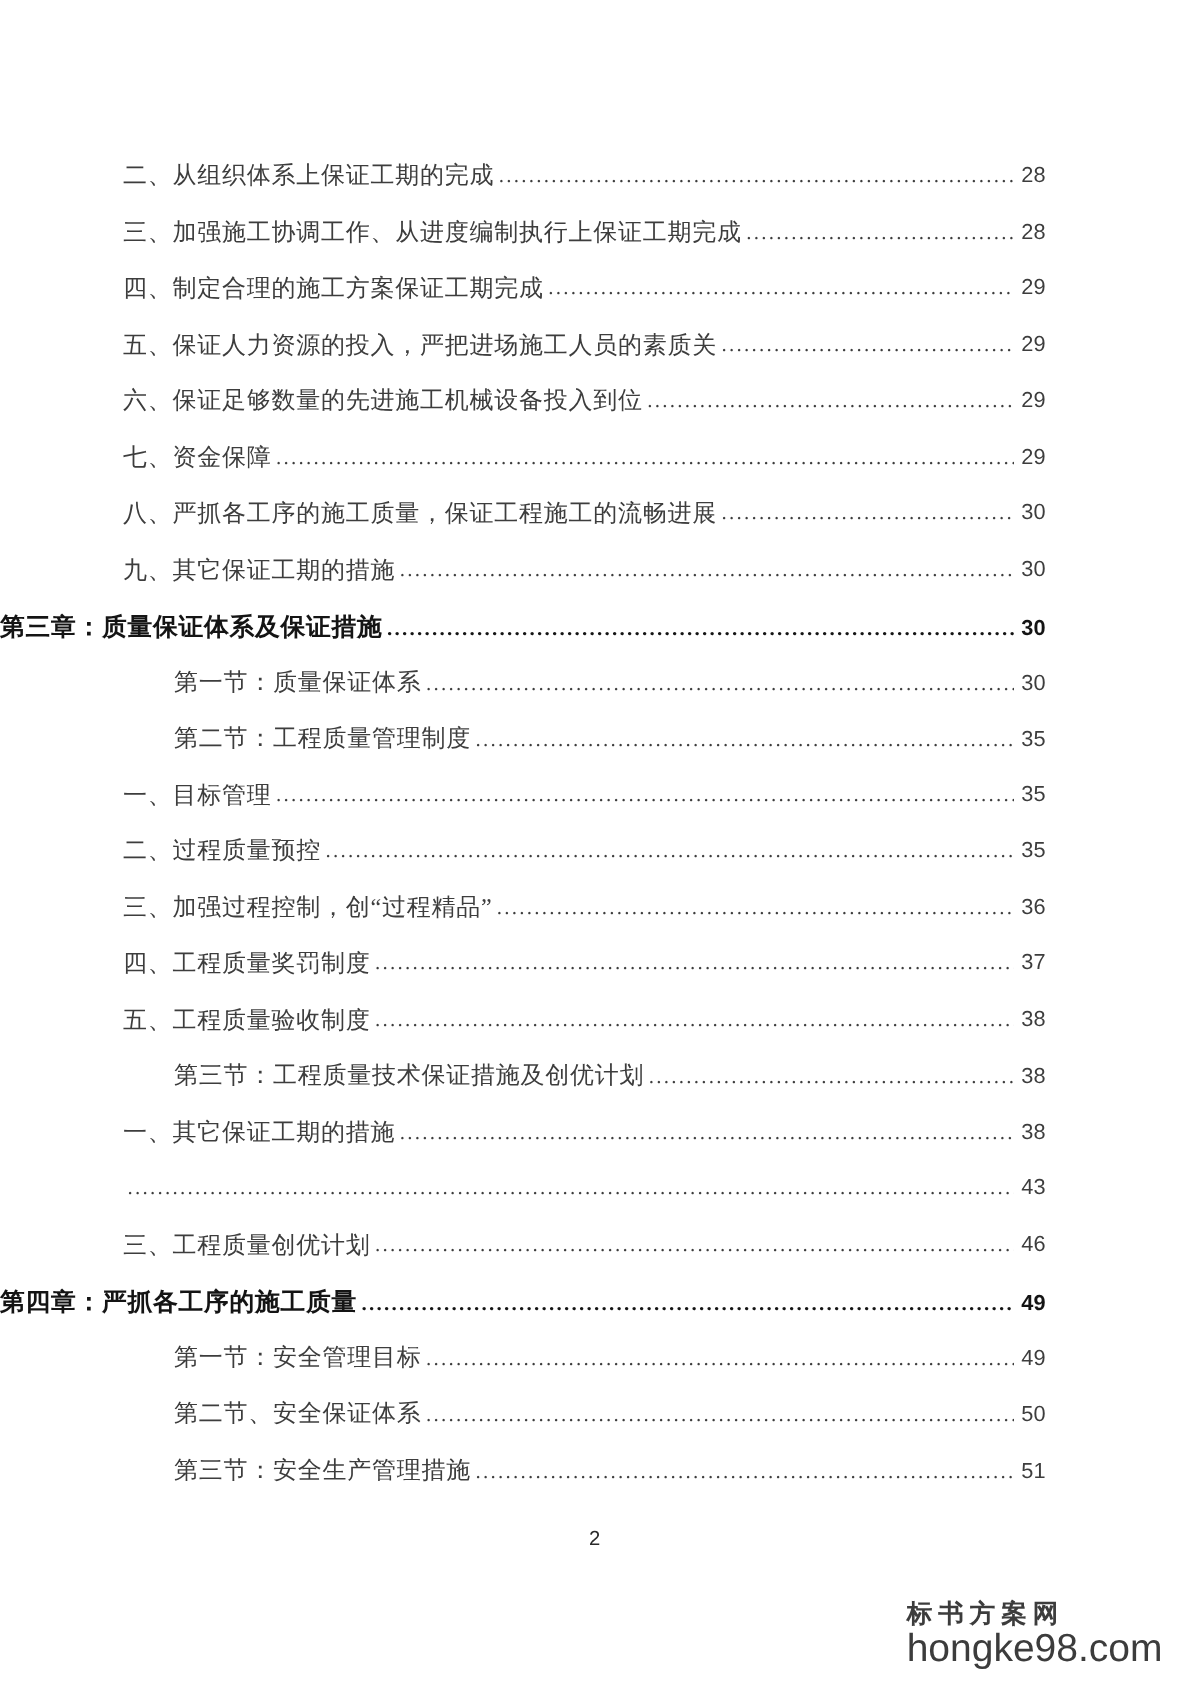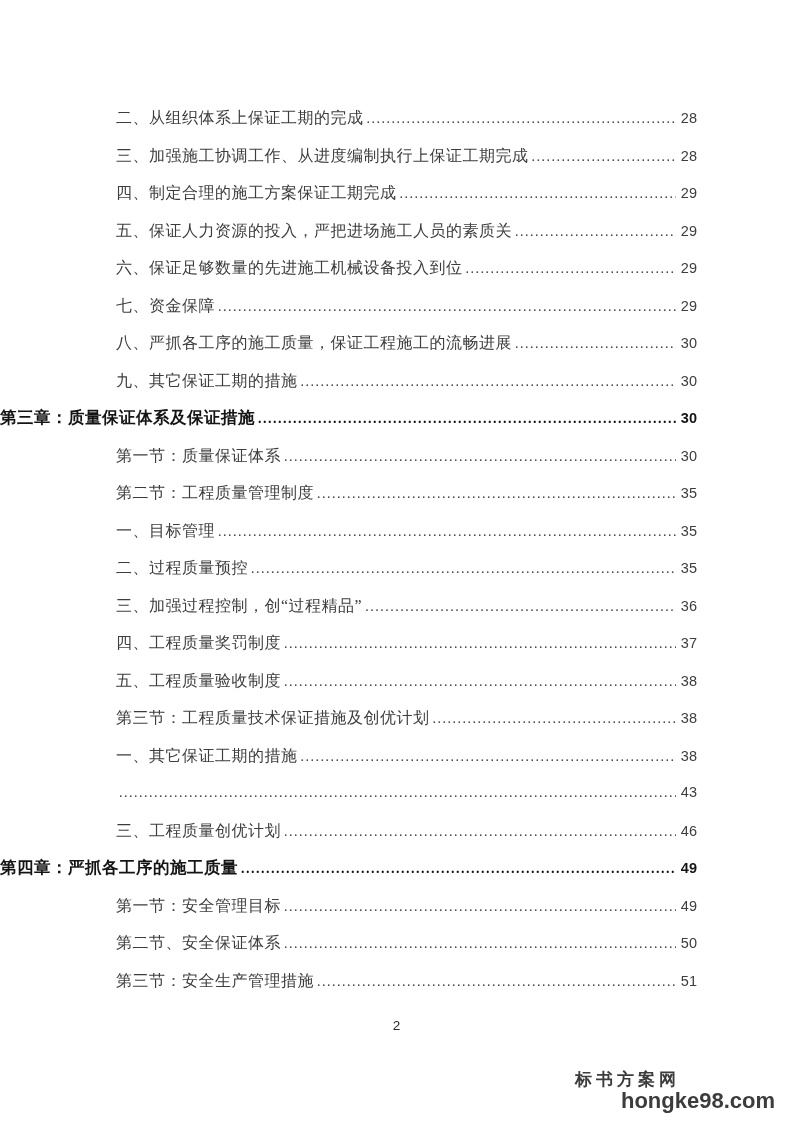--- a/index.html
+++ b/index.html
@@ -32,21 +32,22 @@
   }
   .toc-row.level-chapter {
     font-weight: bold;
     color: #141414;
     font-size: 16.5px;
   }
   .toc-row.level-section {
     margin-left: 116px;
   }
   .toc-row.level-item {
-    margin-left: 116px;
+    margin-left: 82px;
+    align-items: flex-end;
   }
   .toc-label {
     white-space: nowrap;
     letter-spacing: 0.5px;
   }
   .toc-dots {
     flex: 1 1 auto;
     overflow: hidden;
     white-space: nowrap;
     margin: 0 5px 0 3px;
@@ -80,24 +81,23 @@
     color: #3c3c3c;
     font-family: "Liberation Sans", "DejaVu Sans", sans-serif;
     line-height: 1.05;
   }
   .watermark .wm1 {
     font-size: 17px;
     font-weight: bold;
     letter-spacing: 4px;
   }
   .watermark .wm2 {
-    font-size: 22px;
-    font-weight: bold;
+    font-size: 26px;
+    font-weight: normal;
     letter-spacing: 0px;
-    margin-left: 46px;
   }
 </style>
 </head>
 <body>
 
 <div class="doc-page">
 
   <div class="toc" id="toc-list">
     <div class="toc-row level-item">
       <span class="toc-label">二、从组织体系上保证工期的完成</span>

